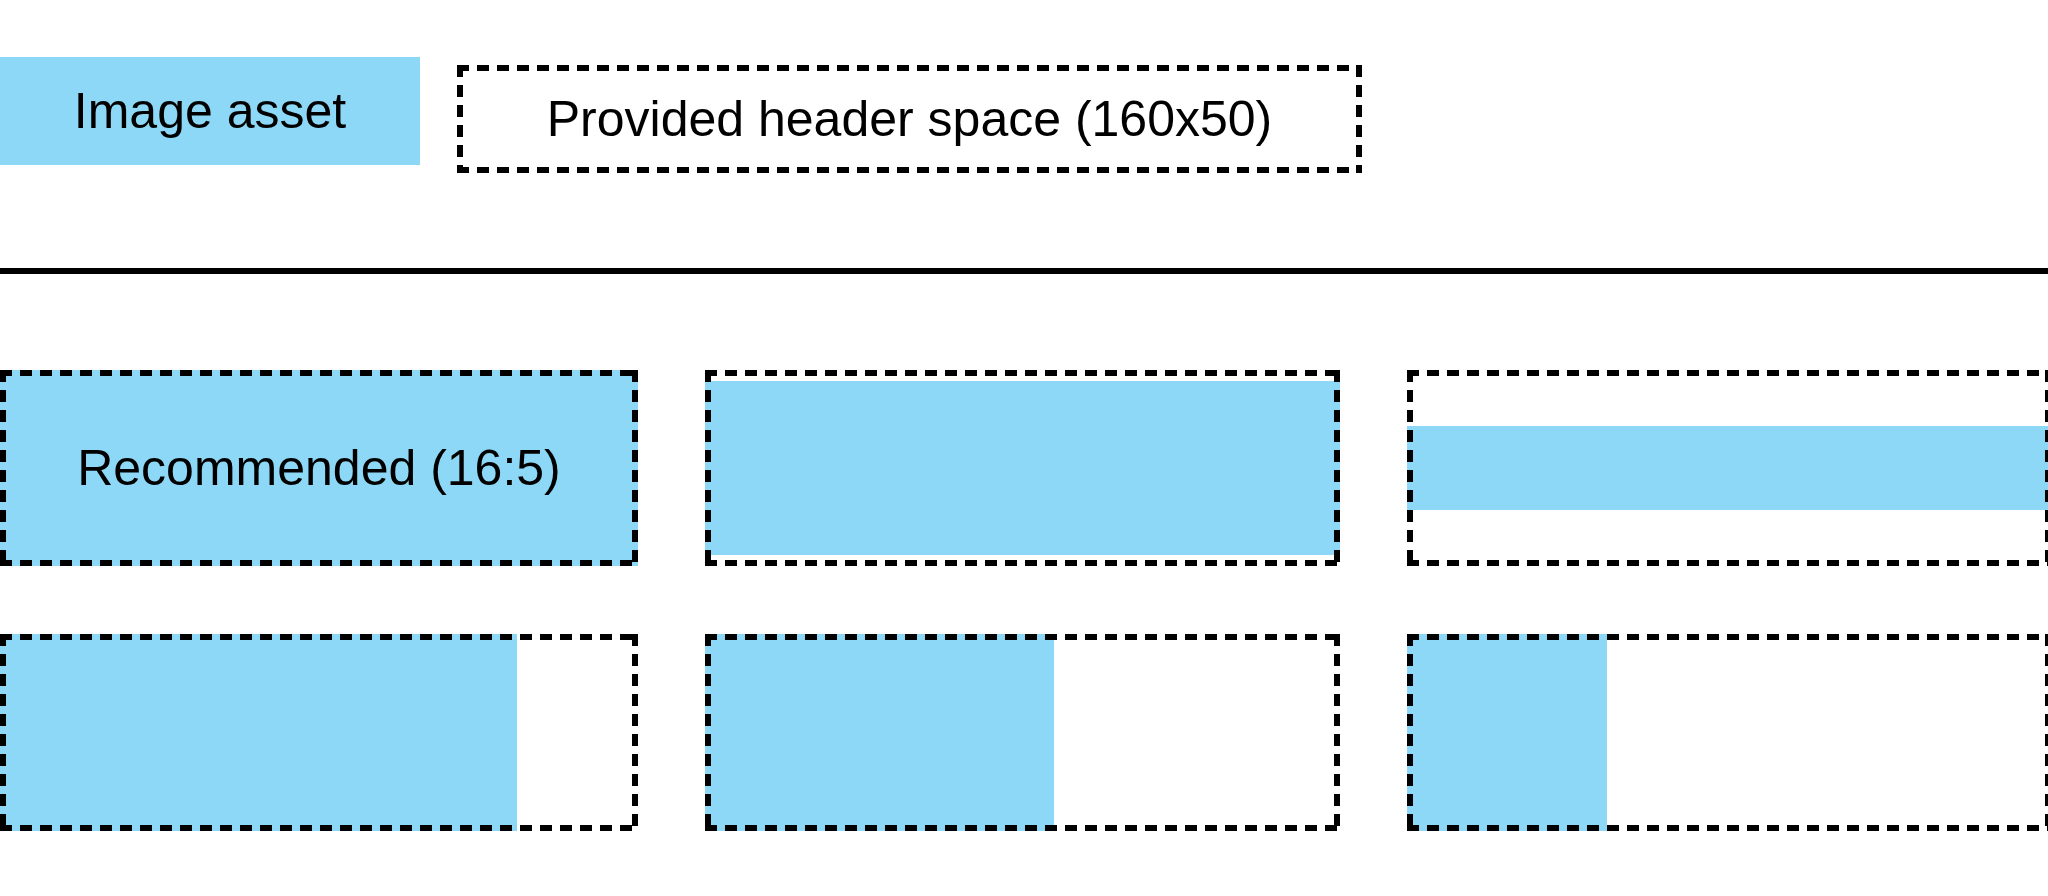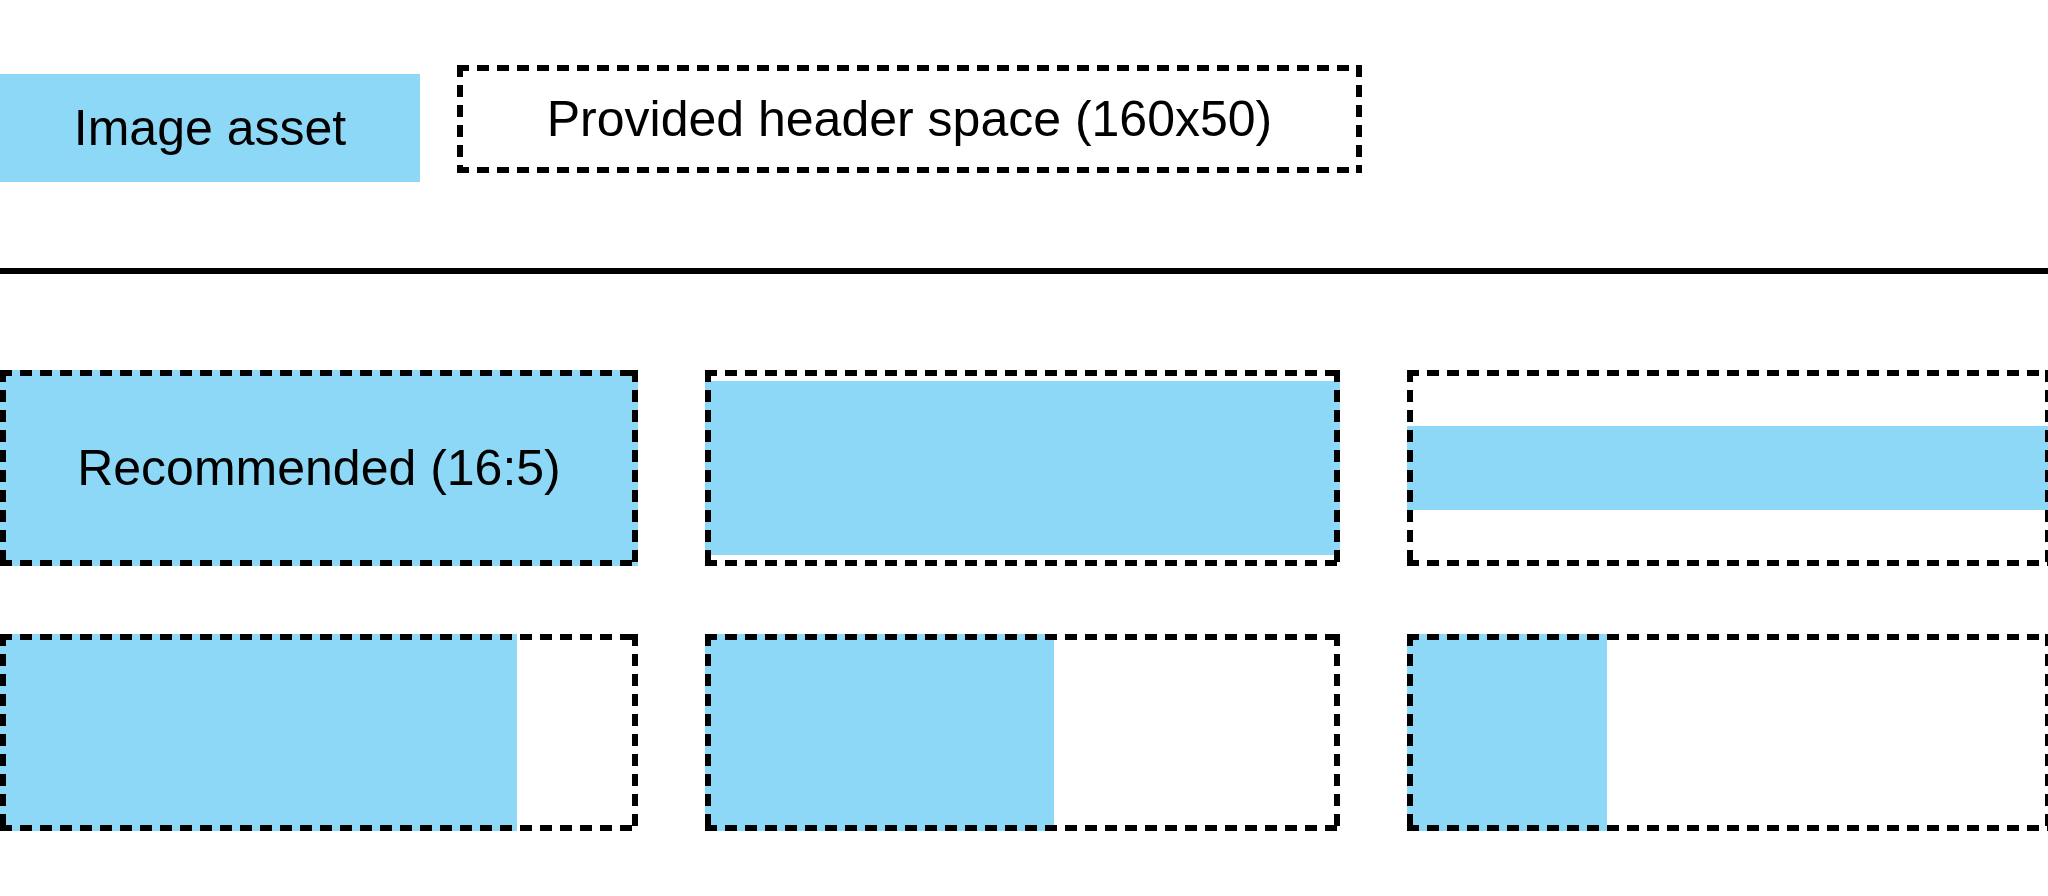--- a/index.html
+++ b/index.html
@@ -40,21 +40,21 @@
   .label-text{
     font-size:50px;
     line-height:1;
     color:var(--ink);
     white-space:nowrap;
   }
 
   
   .legend-asset{
     position:absolute;
-    left:0; top:74px;
+    left:0; top:57px;
     width:420px; height:108px;
     background:var(--asset);
     display:flex; align-items:center; justify-content:center;
   }
   .legend-space{
     left:457px; top:65px;
     width:905px; height:108px;
     background:var(--bg);
     display:flex; align-items:center; justify-content:center;
   }

